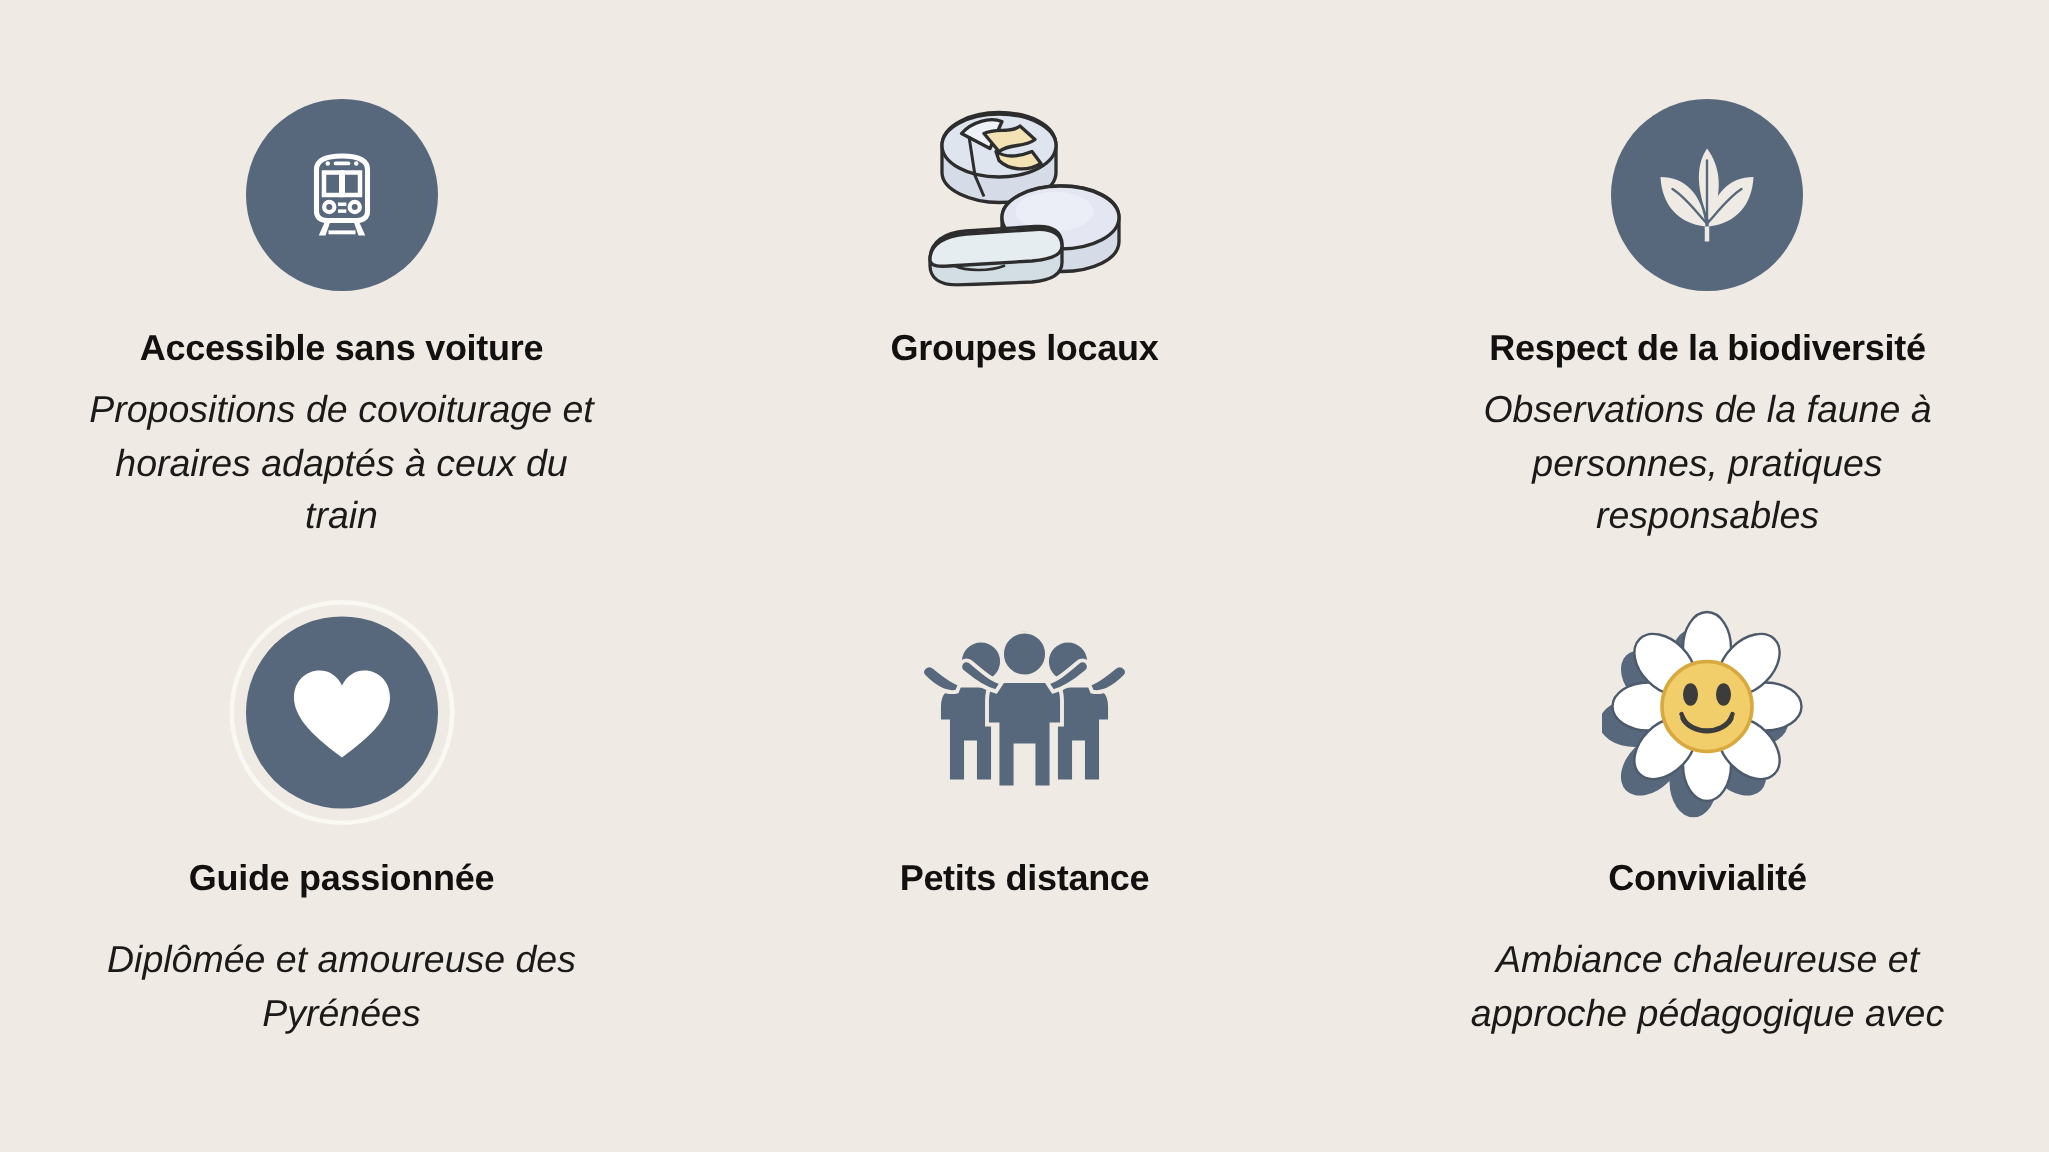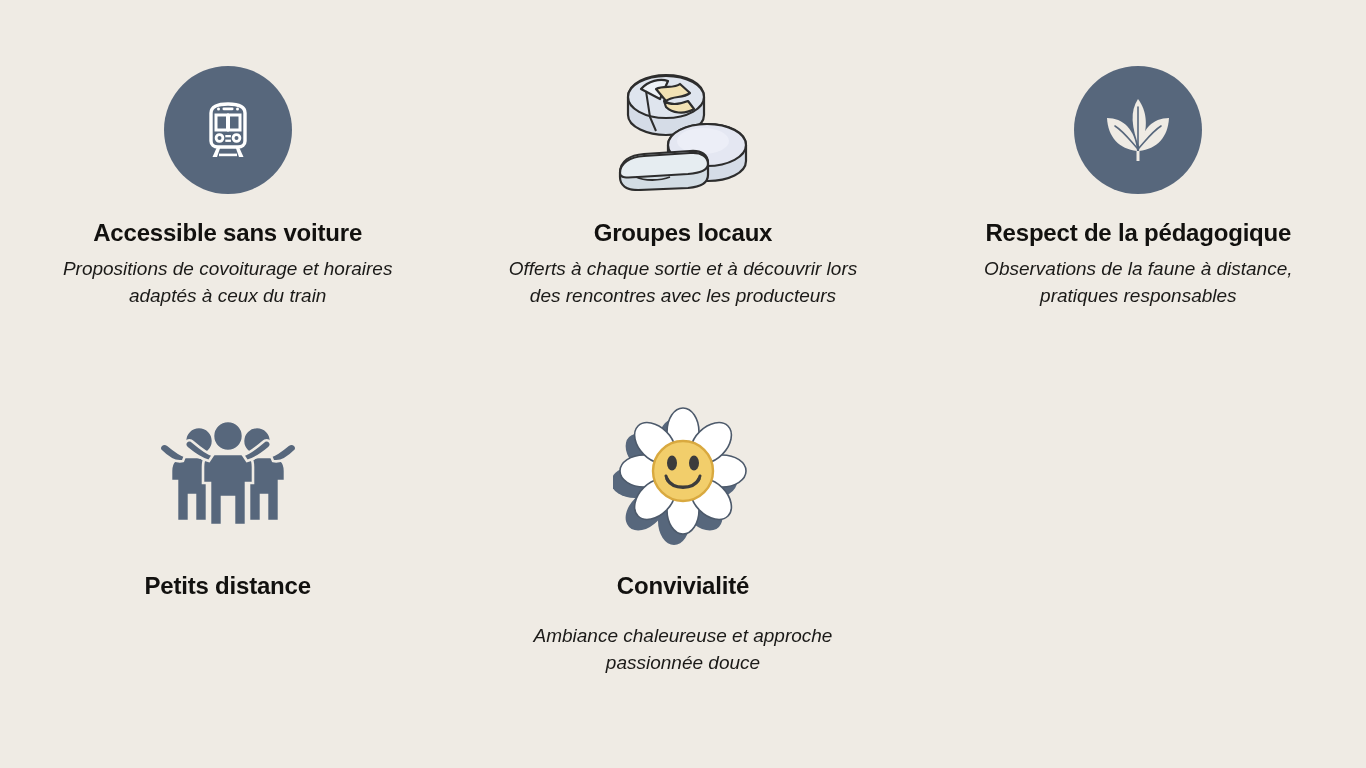--- a/index.html
+++ b/index.html
@@ -54,21 +54,21 @@
     font-size: 24px;
     font-weight: bold;
     color: #12110f;
     text-align: center;
     line-height: 1.25;
     margin: 0 0 8px 0;
     letter-spacing: -0.2px;
   }
   .feature-title.row2 { margin-bottom: 22px; }
   .feature-desc {
-    font-size: 19px;
+    font-size: 25px;
     font-style: italic;
     color: #1b1a18;
     text-align: center;
     line-height: 1.42;
     margin: 0;
     max-width: 350px;
   }
   .feature-card.wide .feature-desc { max-width: 366px; }
   .cheese-wrap { width: 150px; height: 128px; display:flex; align-items:center; justify-content:center; }
   .people-wrap { width: 150px; height: 120px; display:flex; align-items:center; justify-content:center; }
@@ -121,45 +121,55 @@
             <ellipse cx="95" cy="72" rx="26" ry="13" fill="#eceef7" stroke="none"></ellipse>
 
             <path d="M12 104 C12 92 22 86 36 85 L82 82 C94 81 100 86 100 94 L100 106 C100 114 92 118 80 119 L30 121 C18 121 12 116 12 108 Z" fill="#d3dde4"></path>
             <path d="M12 104 C12 94 22 88 36 87 L82 84 C94 83 100 88 100 95 C100 101 92 104 80 105 L30 108 C18 109 12 109 12 104 Z" fill="#e6edf1"></path>
             <path d="M28 108 C36 112 52 112 62 108" fill="none" stroke-width="1.8"></path>
           </g>
         </svg>
       </div>
     </div>
     <h3 class="feature-title">Groupes locaux</h3>
-    <p class="feature-desc">Offerts à chaque sortie et à découvrir lors des rencontres avec les producteurs</p>
   </div>
 
   <div class="feature-card">
     <div class="icon-slot">
       <div class="circle-icon">
         <svg width="78" height="78" viewBox="0 0 78 78" aria-hidden="true">
           <g fill="#efebe4">
             <path d="M39 8 C48 20 50 36 41 58 C32 36 31 20 39 8 Z"></path>
             <path d="M8 27 C24 27 36 38 38 60 C20 58 9 46 8 27 Z"></path>
             <path d="M70 27 C69 46 58 58 40 60 C42 38 54 27 70 27 Z"></path>
           </g>
           <g stroke="#57677c" stroke-width="1.6" fill="none" stroke-linecap="round">
             <path d="M39 58 L39 16"></path>
             <path d="M38 57 C30 48 24 40 16 35"></path>
             <path d="M40 57 C48 48 54 40 62 35"></path>
           </g>
           <path d="M37.5 60 L37.5 70 L40.5 70 L40.5 60 Z" fill="#efebe4"></path>
         </svg>
       </div>
     </div>
-    <h3 class="feature-title">Respect de la pédagogique</h3>
-    <p class="feature-desc">Observations de la faune à distance, pratiques responsables</p>
-  </div>
-
+    <h3 class="feature-title">Respect de la biodiversité</h3>
+    <p class="feature-desc">Observations de la faune à personnes, pratiques responsables</p>
+  </div>
+
+  <div class="feature-card">
+    <div class="icon-slot row2">
+      <div class="circle-icon ringed">
+        <svg width="72" height="68" viewBox="0 0 72 68" aria-hidden="true">
+          <path d="M36 64 C14 48 4 36 4 24 C4 13 12 6 21 6 C28 6 33 10 36 16 C39 10 44 6 51 6 C60 6 68 13 68 24 C68 36 58 48 36 64 Z" fill="#ffffff"></path>
+        </svg>
+      </div>
+    </div>
+    <h3 class="feature-title row2">Guide passionnée</h3>
+    <p class="feature-desc">Diplômée et amoureuse des Pyrénées</p>
+  </div>
 
   <div class="feature-card">
     <div class="icon-slot row2">
       <div class="people-wrap">
         <svg width="142" height="108" viewBox="0 0 142 108" aria-hidden="true">
           <g fill="#57677c" stroke="#efebe4" stroke-width="2.6">
 
             <circle cx="42" cy="20" r="14"></circle>
             <path d="M28 36 C19 36 14 41 14 50 L14 60 L20 60 L20 100 L32 100 L32 74 L38 74 L38 100 L50 100 L50 48 C50 40 46 36 40 36 Z"></path>
             <path d="M26 40 C18 42 10 36 4 30 C0 26 6 20 11 24 C17 29 24 34 28 35 Z"></path>
@@ -212,16 +222,16 @@
           <circle cx="70" cy="66" r="30" fill="#f2ce6b" stroke="#d9a93f" stroke-width="2.4"></circle>
           <ellipse cx="59" cy="58" rx="5" ry="7.5" fill="#3c3c3c"></ellipse>
           <ellipse cx="81" cy="58" rx="5" ry="7.5" fill="#3c3c3c"></ellipse>
           <path d="M54 74 C60 85 80 85 86 74" fill="none" stroke="#3c3c3c" stroke-width="3.4" stroke-linecap="round"></path>
           <path d="M53 71 L55 76" fill="none" stroke="#3c3c3c" stroke-width="3" stroke-linecap="round"></path>
           <path d="M87 71 L85 76" fill="none" stroke="#3c3c3c" stroke-width="3" stroke-linecap="round"></path>
         </svg>
       </div>
     </div>
     <h3 class="feature-title row2">Convivialité</h3>
-    <p class="feature-desc">Ambiance chaleureuse et approche passionnée douce</p>
+    <p class="feature-desc">Ambiance chaleureuse et approche pédagogique avec</p>
   </div>
 
 </div>
 
 </body></html>

